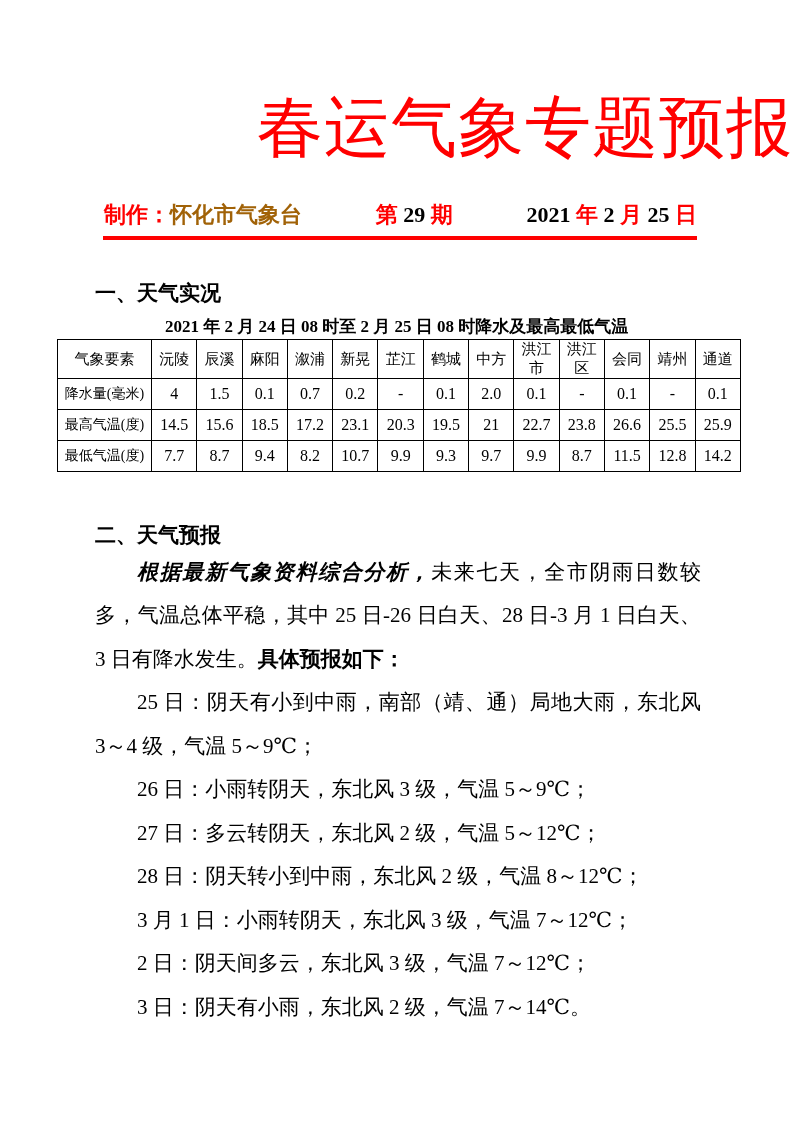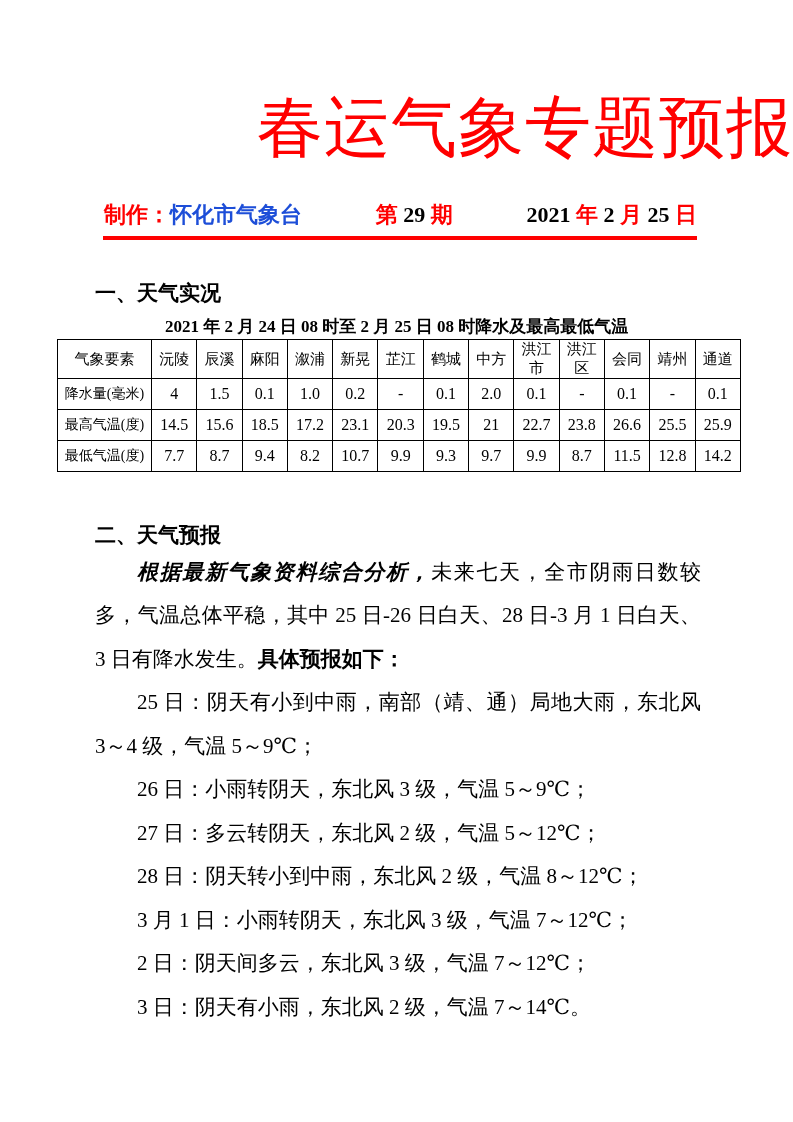--- a/index.html
+++ b/index.html
@@ -79,21 +79,21 @@
   .para { margin: 0; text-indent: 2em; }
 </style>
 </head>
 <body>
 
 <div class="page">
 
   <h1 class="title">春运气象专题预报</h1>
 
   <div class="masthead">
-    <div><span style="color: rgb(255, 0, 0);">制作：</span><span style="color: #1d4ed8;">怀化市气象台</span></div>
+    <div><span style="color: rgb(255, 0, 0);">制作：</span><span style="color: #a16207;">怀化市气象台</span></div>
     <div><span style="color: rgb(255, 0, 0);">第 </span><span style="color: rgb(0, 0, 0);">29</span><span style="color: rgb(255, 0, 0);"> 期</span></div>
     <div><span style="color: rgb(0, 0, 0);">2021 </span><span style="color: rgb(255, 0, 0);">年</span><span style="color: rgb(0, 0, 0);"> 2 </span><span style="color: rgb(255, 0, 0);">月</span><span style="color: rgb(0, 0, 0);"> 25 </span><span style="color: rgb(255, 0, 0);">日</span></div>
   </div>
 
   <div class="rule"></div>
 
   <h2 class="sec-heading">一、天气实况</h2>
 
   <div class="table-title">2021 年 2 月 24 日 08 时至 2 月 25 日 08 时降水及最高最低气温</div>
 
@@ -131,21 +131,21 @@
           <th>靖州</th>
           <th>通道</th>
         </tr>
       </thead>
     <tbody>
         <tr>
           <th class="row-label">降水量(毫米)</th>
           <td>4</td>
           <td>1.5</td>
           <td>0.1</td>
-          <td>1.0</td>
+          <td>0.7</td>
           <td>0.2</td>
           <td>-</td>
           <td>0.1</td>
           <td>2.0</td>
           <td>0.1</td>
           <td>-</td>
           <td>0.1</td>
           <td>-</td>
           <td>0.1</td>
         </tr>

